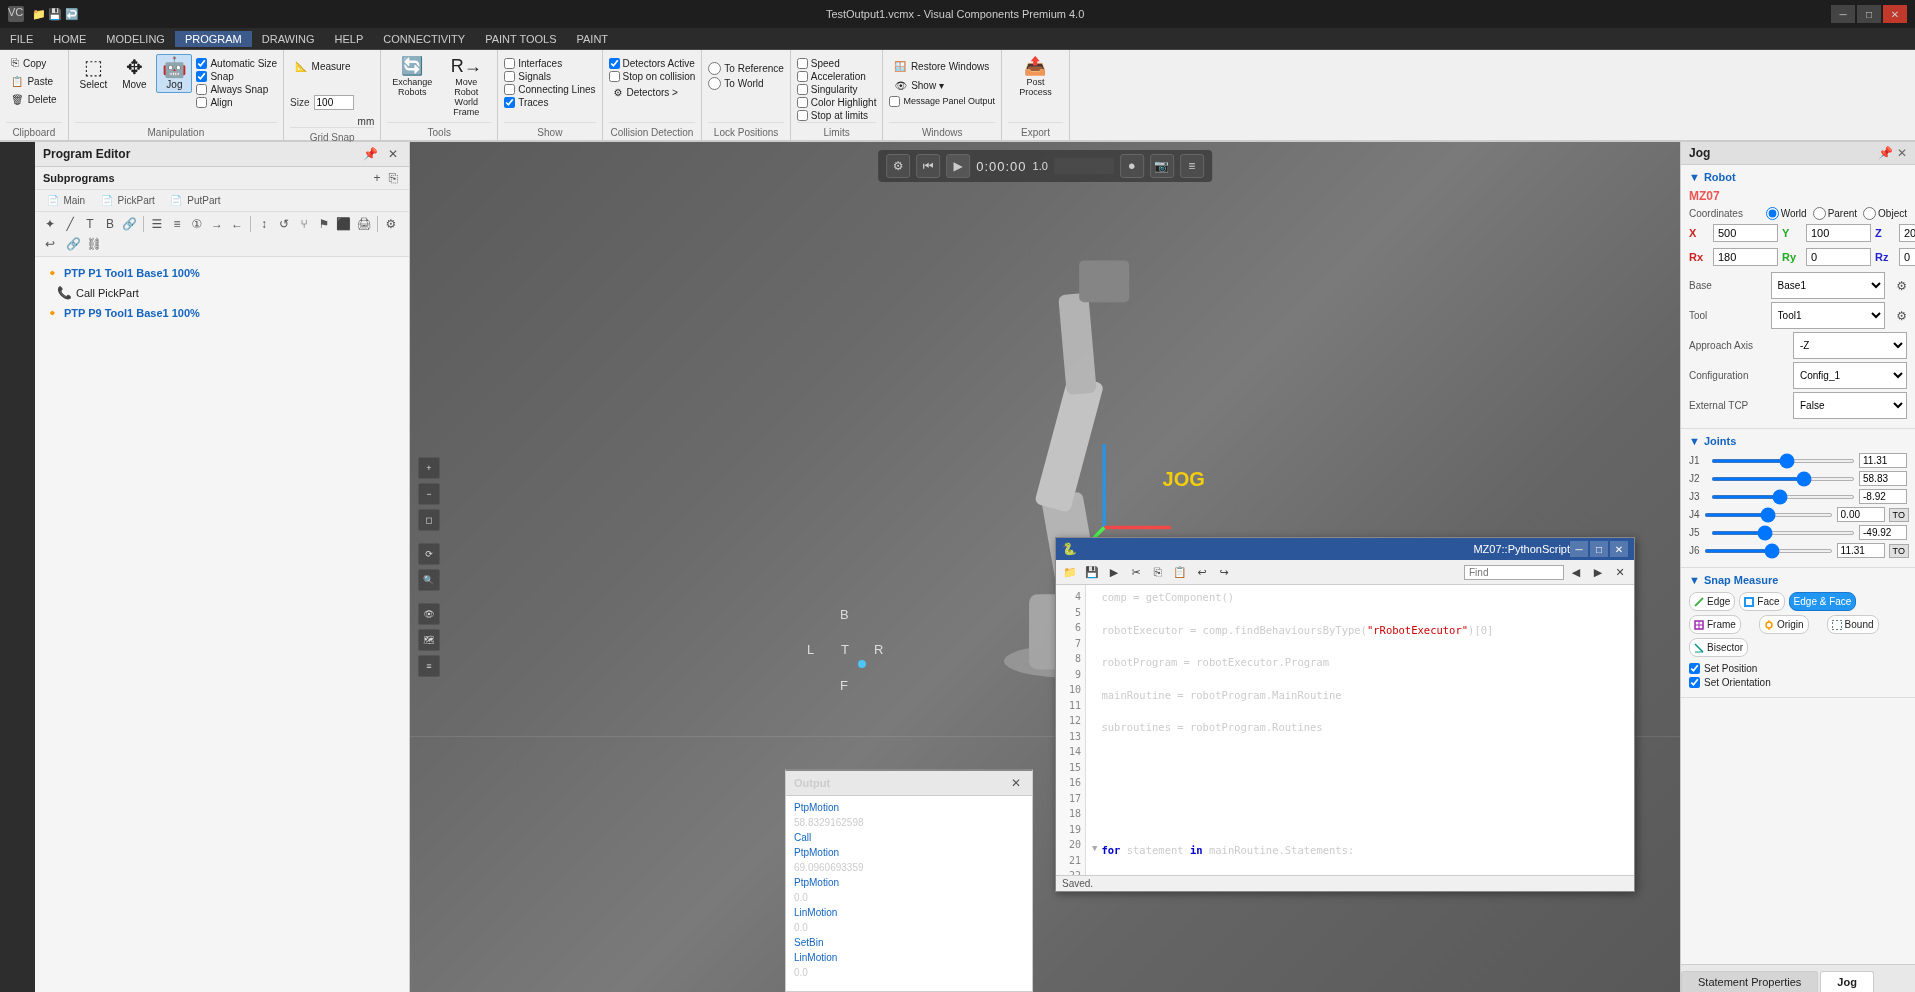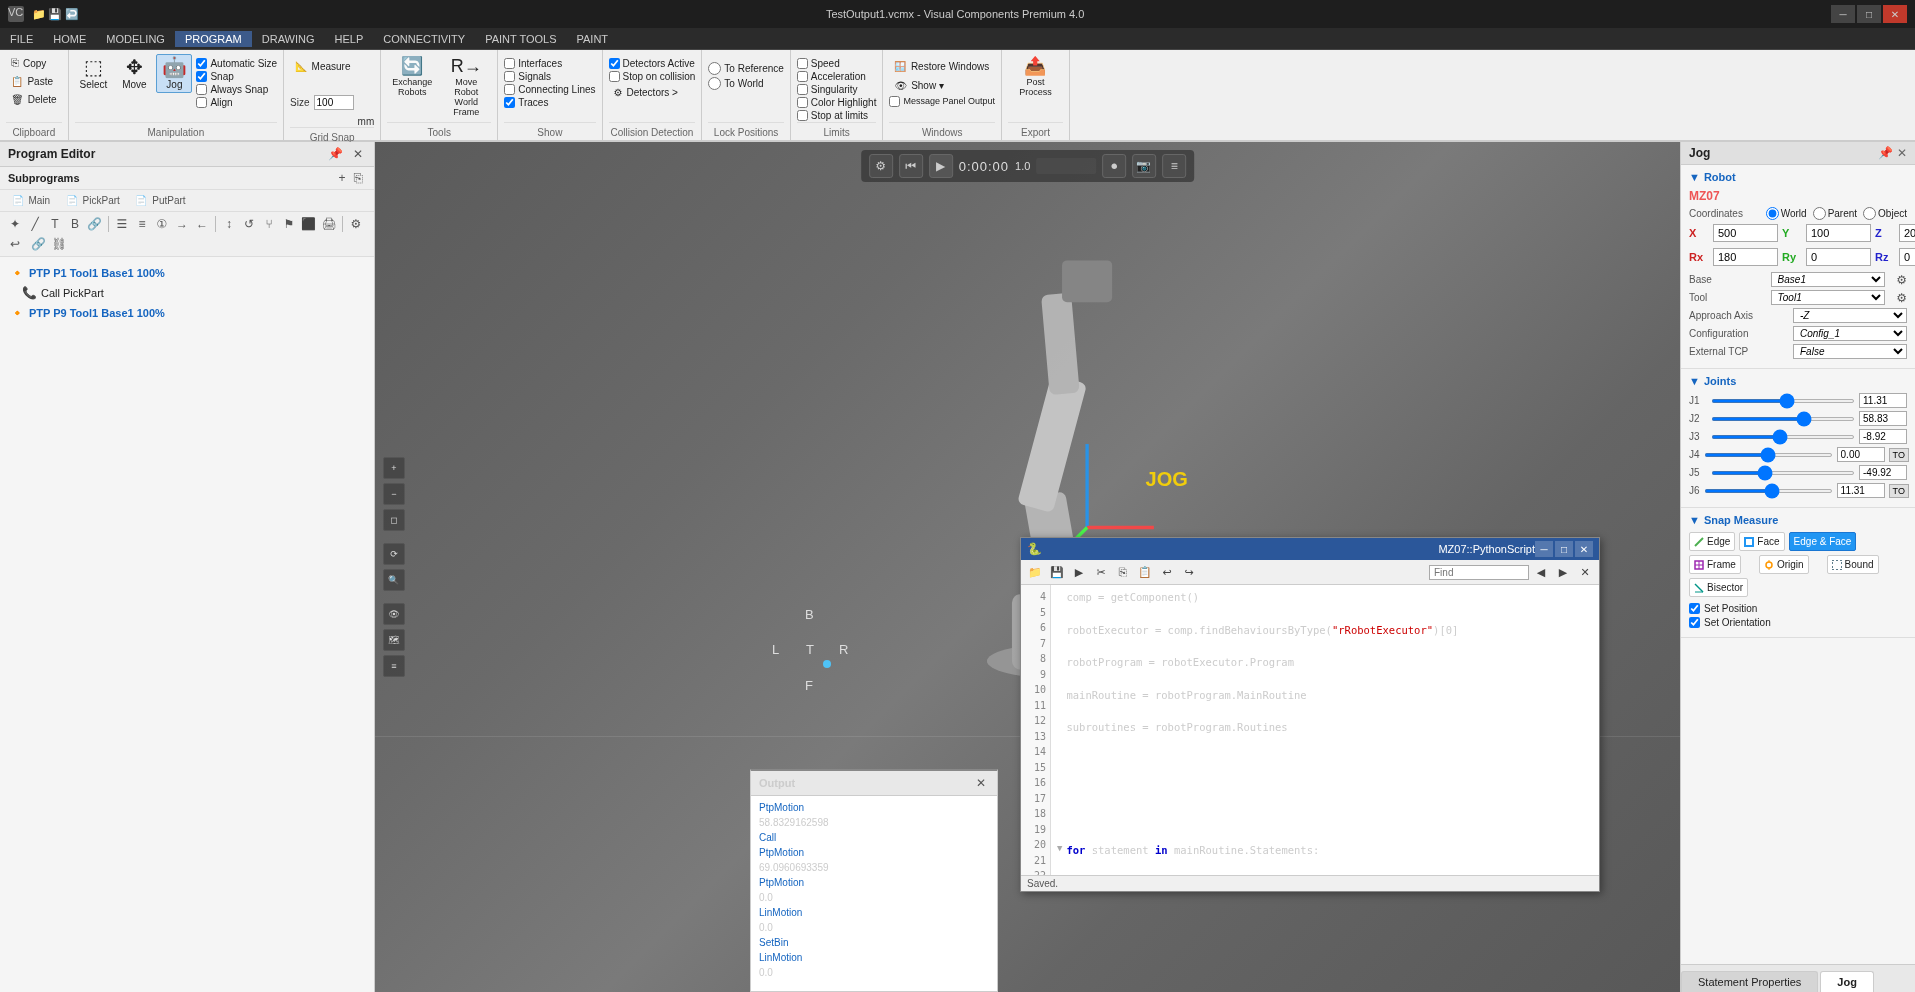--- a/index.html
+++ b/index.html
@@ -29,21 +29,21 @@
     .ribbon-btn-small { display: flex; align-items: center; gap: 4px; padding: 2px 4px; cursor: pointer; border: 1px solid transparent; border-radius: 2px; font-size: 10px; color: #222; }
     .ribbon-col { display: flex; flex-direction: column; gap: 2px; }
     .ribbon-checkbox { display: flex; align-items: flex-start; gap: 3px; font-size: 10px; color: #222; cursor: pointer; }
     .ribbon-checkbox input { width: 11px; height: 11px; }
     .ribbon-radio { display: flex; align-items: center; gap: 3px; font-size: 10px; color: #222; cursor: pointer; }
 
     
     #main-layout { display: flex; height: calc(992px - 28px - 22px - 92px); }
 
     
-    #left-panel { width: 375px; background: #f5f5f5; border-right: 1px solid #ccc; display: flex; flex-direction: column; color: #222; }
+    #left-panel { width: 375px; background: #f5f5f5; border-right: 1px solid #ccc; display: flex; flex-direction: column; color: #222; margin-left: 35px; }
     #program-editor-header { display: flex; align-items: center; justify-content: space-between; background: #e8e8e8; border-bottom: 1px solid #ccc; padding: 4px 8px; font-size: 12px; font-weight: bold; }
     #program-editor-header .header-actions { display: flex; gap: 4px; }
     .hdr-btn { background: none; border: none; cursor: pointer; font-size: 12px; color: #555; padding: 1px 3px; }
     #subprograms-bar { display: flex; align-items: center; justify-content: space-between; padding: 3px 8px; background: #efefef; border-bottom: 1px solid #ddd; font-size: 11px; font-weight: bold; }
     #subprograms-bar .subp-actions { display: flex; gap: 2px; }
     #tabs-bar { display: flex; padding: 3px 8px; gap: 8px; border-bottom: 1px solid #ddd; background: #f0f0f0; }
     .sub-tab { display: flex; align-items: center; gap: 4px; cursor: pointer; font-size: 10px; color: #555; padding: 2px 4px; }
     #toolbar-icons { display: flex; flex-wrap: wrap; align-items: center; gap: 2px; padding: 3px 6px; border-bottom: 1px solid #ddd; background: #f0f0f0; }
     .tb-icon { width: 18px; height: 18px; display: flex; align-items: center; justify-content: center; cursor: pointer; border: 1px solid transparent; border-radius: 2px; font-size: 12px; color: #555; }
     #program-tree { flex: 1; overflow-y: auto; padding: 6px; }
@@ -104,30 +104,30 @@
     .jog-radio { display: flex; align-items: center; gap: 2px; font-size: 10px; cursor: pointer; }
     .coord-row { display: flex; align-items: center; gap: 4px; margin-bottom: 3px; }
     .coord-label { font-size: 11px; font-weight: bold; width: 20px; }
     .coord-label.x { color: #cc2222; }
     .coord-label.y { color: #22aa22; }
     .coord-label.z { color: #2222cc; }
     .coord-label.rx { color: #cc2222; }
     .coord-label.ry { color: #22aa22; }
     .coord-label.rz { color: #2222cc; }
     .coord-input { border: 1px solid #aaa; padding: 2px 4px; font-size: 11px; width: 65px; background: white; }
-    .jog-select { border: 1px solid #aaa; padding: 0 2px; font-size: 10px; background: white; width: 114px; font-style: italic; }
+    .jog-select { border: 1px solid #aaa; padding: 6px 2px; font-size: 10px; background: white; width: 114px; }
     .jog-select-row { display: flex; align-items: center; justify-content: space-between; margin-bottom: 3px; }
     .jog-sel-label { font-size: 10px; color: #555; width: 70px; }
     .gear-btn { background: none; border: none; cursor: pointer; font-size: 12px; color: #555; }
     .joint-row { display: flex; align-items: center; gap: 4px; margin-bottom: 3px; }
     .joint-label { font-size: 10px; width: 18px; color: #555; }
     .joint-slider { flex: 1; height: 4px; }
     .joint-input { border: 1px solid #aaa; padding: 1px 3px; font-size: 10px; width: 48px; background: white; }
     .joint-to-btn { background: #e0e0e0; border: 1px solid #aaa; font-size: 9px; padding: 1px 3px; cursor: pointer; }
-    .snap-btn { display: flex; align-items: center; gap: 3px; font-size: 10px; padding: 3px 4px; border: 1px solid #ccc; border-radius: 2px; cursor: pointer; background: #fff; }
+    .snap-btn { display: flex; align-items: center; gap: 3px; font-size: 10px; padding: 3px 4px; border: 1px solid #ccc; border-radius: 8px; cursor: pointer; background: #fff; }
     .snap-btn.active { background: #2196F3; color: white; border-color: #1976D2; }
     .snap-check { display: flex; align-items: center; gap: 4px; font-size: 10px; margin-bottom: 3px; }
     .snap-check input { width: 11px; height: 11px; }
 
     
     #bottom-tabs { display: flex; border-top: 1px solid #ccc; background: #e8e8e8; height: 28px; align-items: flex-end; }
     .btm-tab { padding: 4px 16px; font-size: 11px; cursor: pointer; border: 1px solid #ccc; border-bottom: none; background: #d5d5d5; margin-right: 2px; border-radius: 3px 3px 0 0; }
     .btm-tab.active { background: #fff; font-weight: bold; }
 
     

